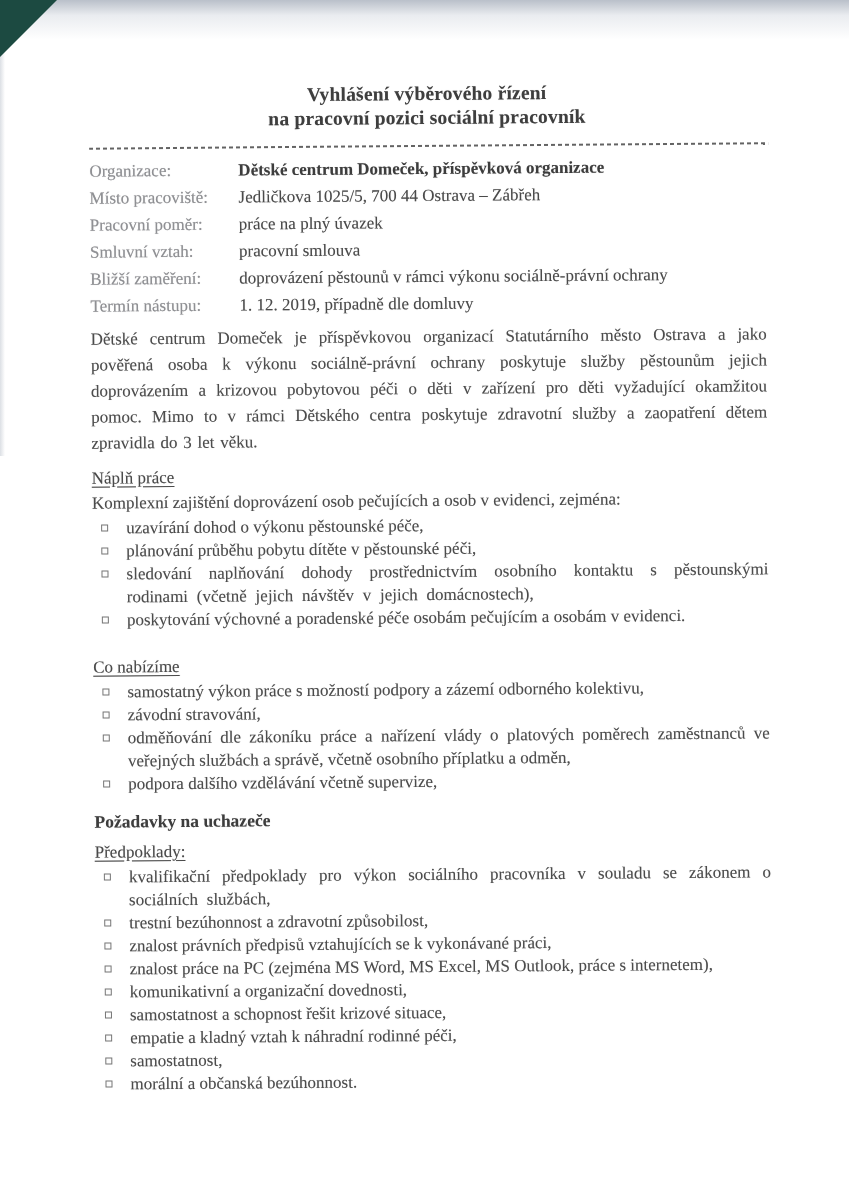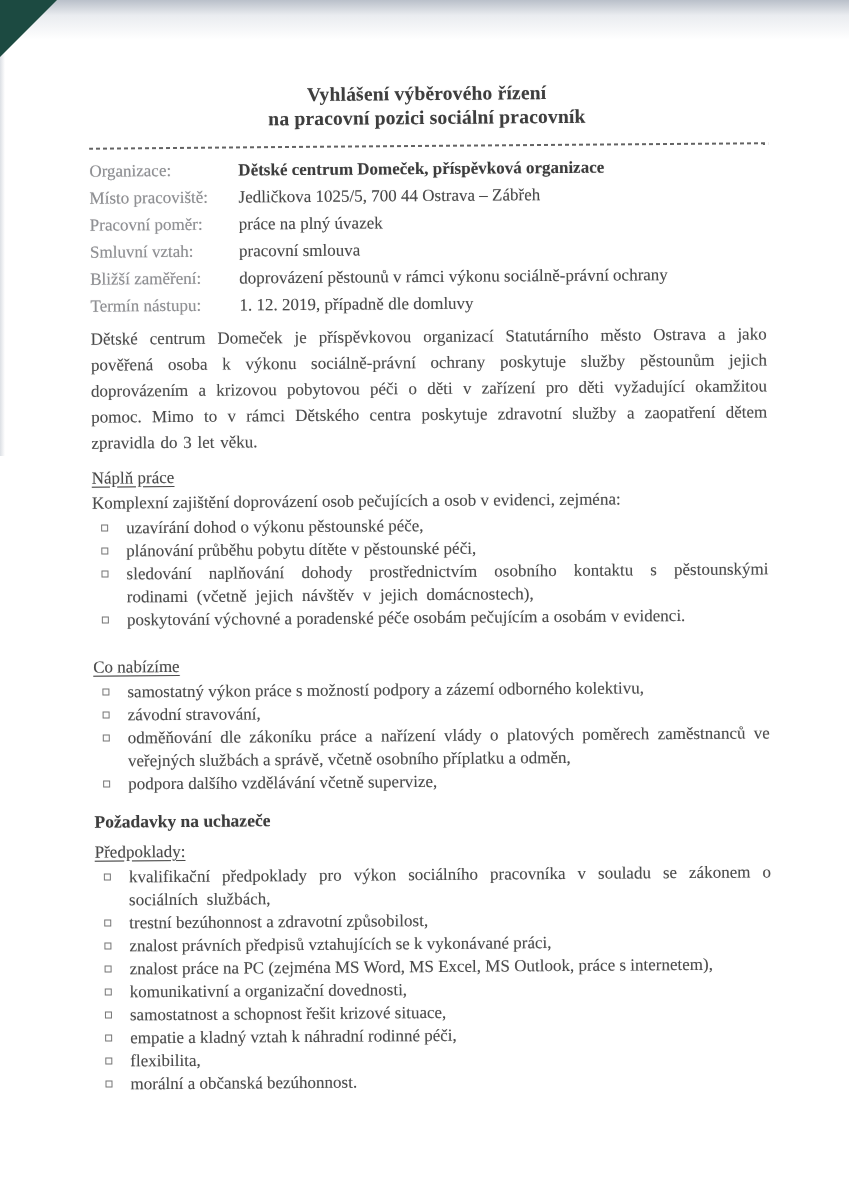--- a/index.html
+++ b/index.html
@@ -240,21 +240,21 @@
     <li>
       <span class="sq"></span>
       <span>samostatnost a schopnost řešit krizové situace,</span>
     </li>
     <li>
       <span class="sq"></span>
       <span>empatie a kladný vztah k náhradní rodinné péči,</span>
     </li>
     <li>
       <span class="sq"></span>
-      <span>flexibilita,</span>
+      <span>samostatnost,</span>
     </li>
     <li>
       <span class="sq"></span>
       <span>morální a občanská bezúhonnost.</span>
     </li>
   </ul>
 
 </div>
 
 </body></html>

